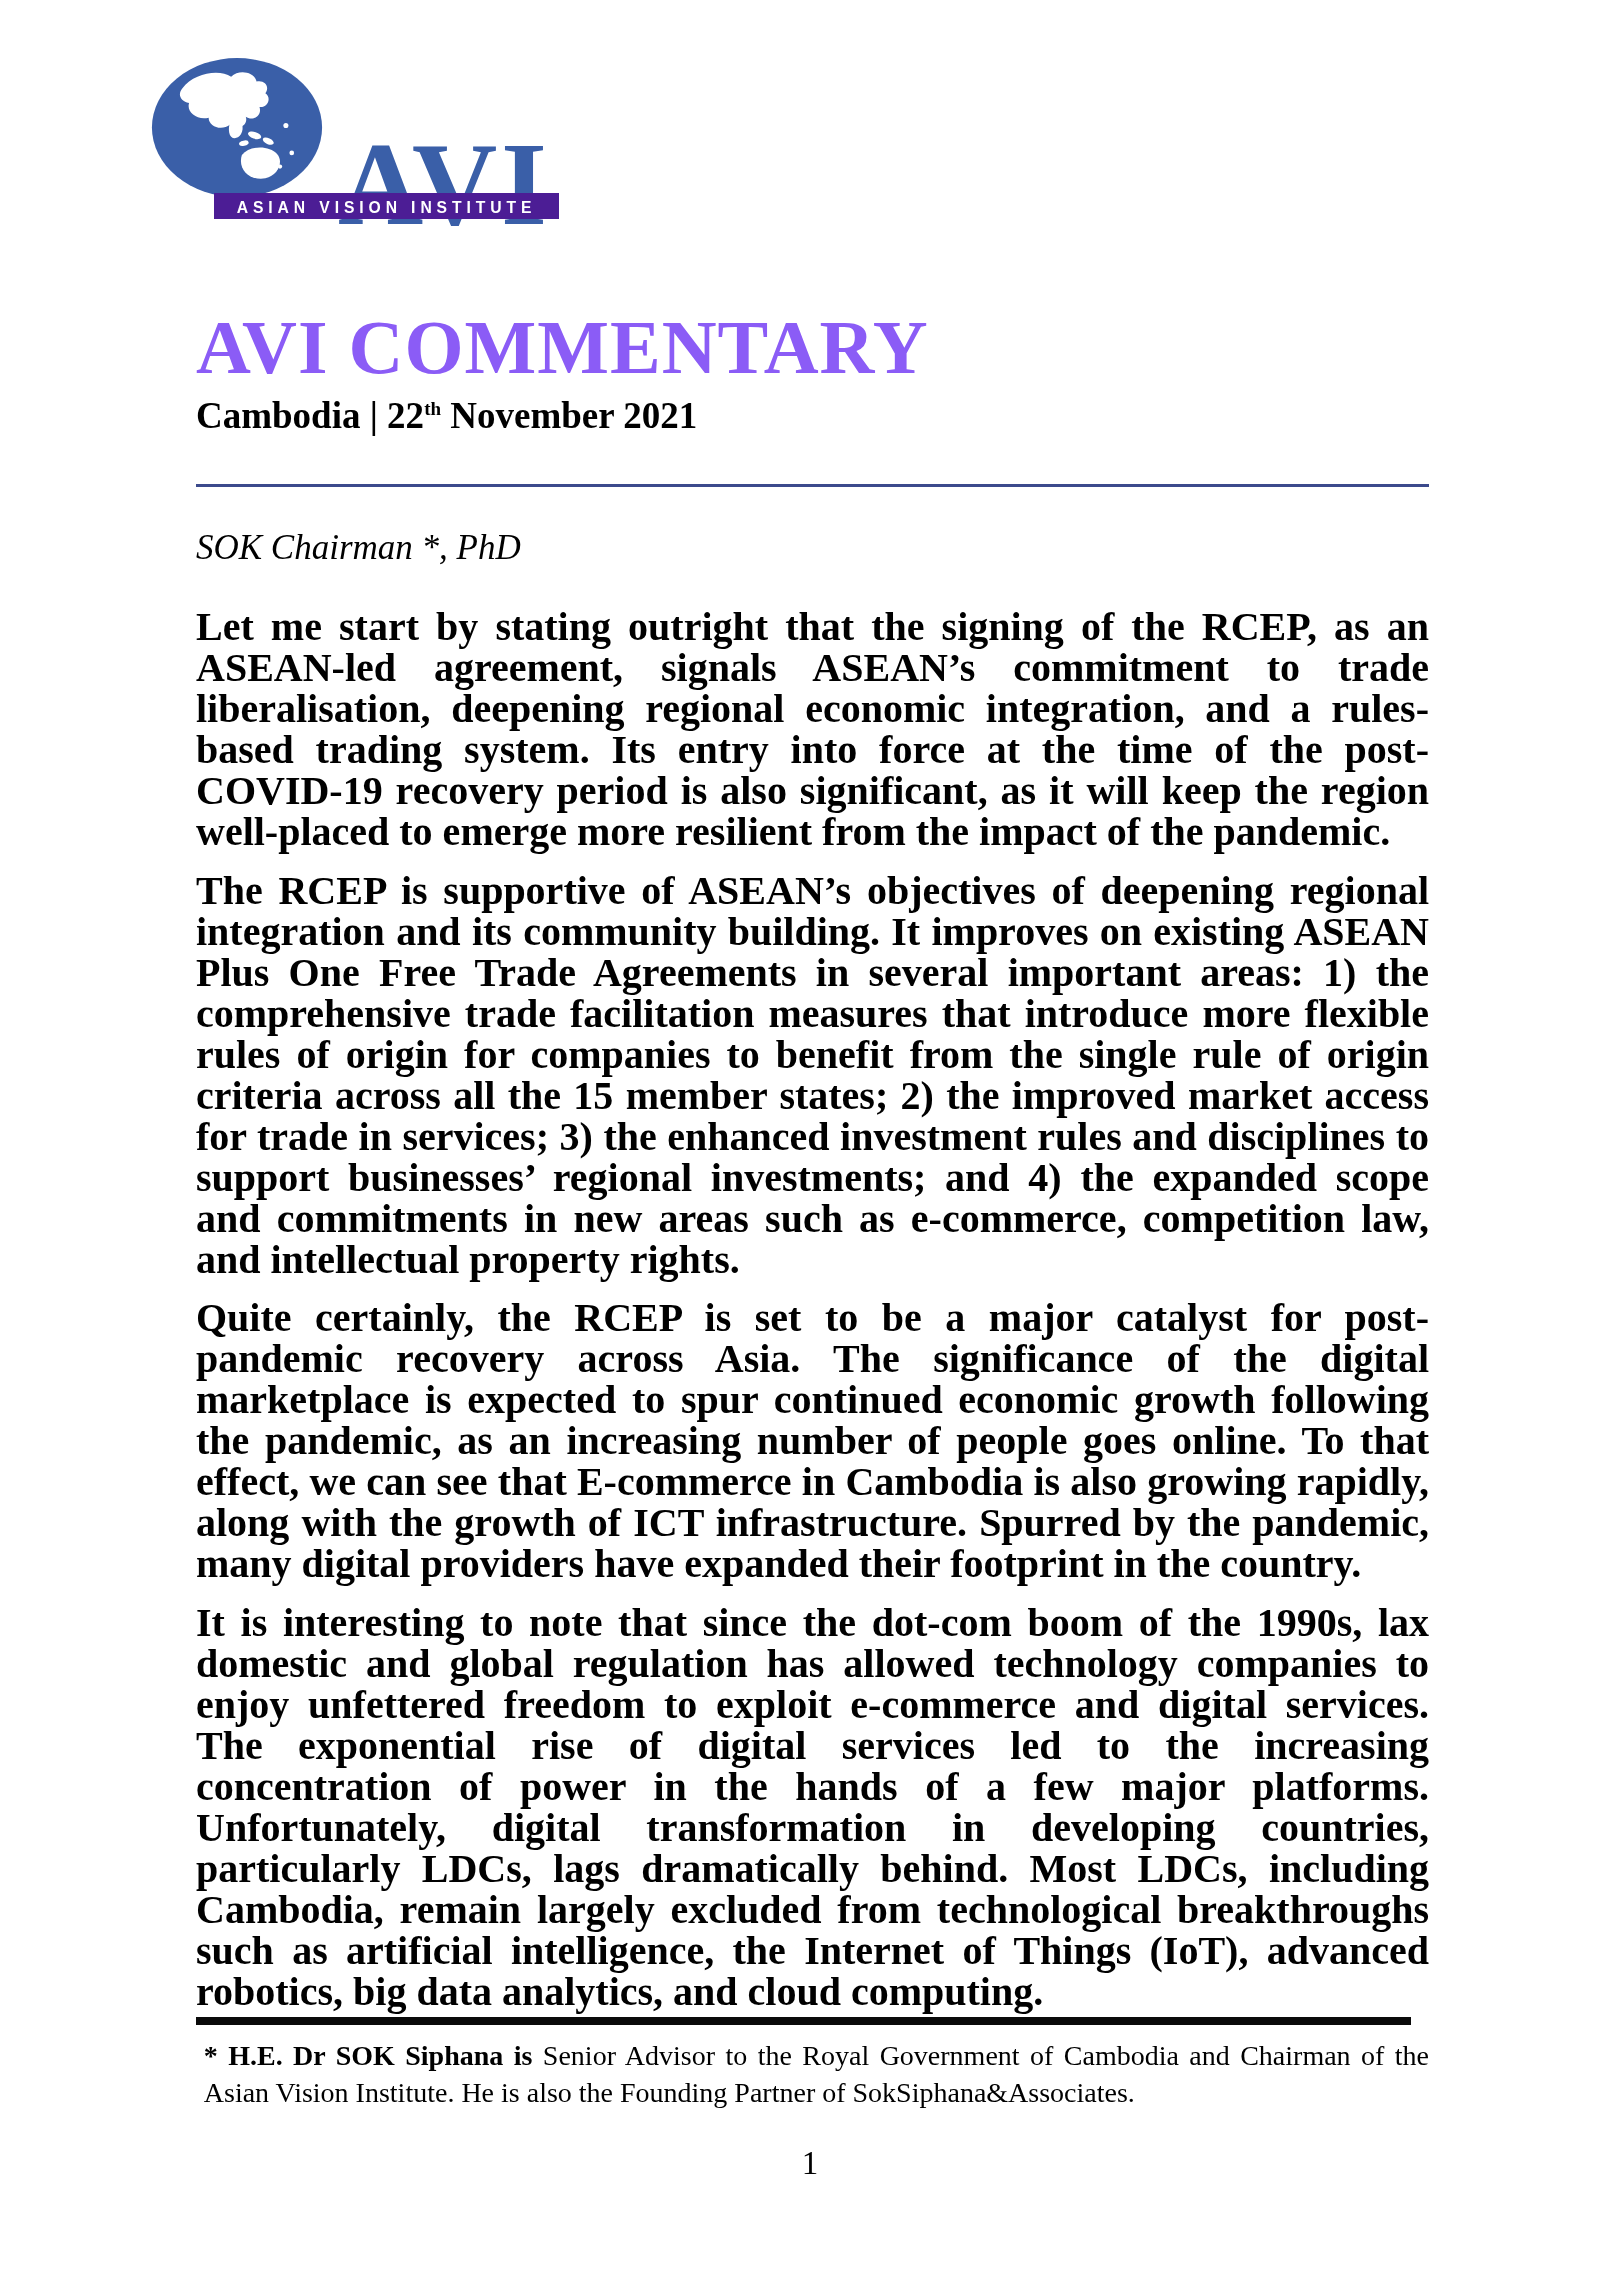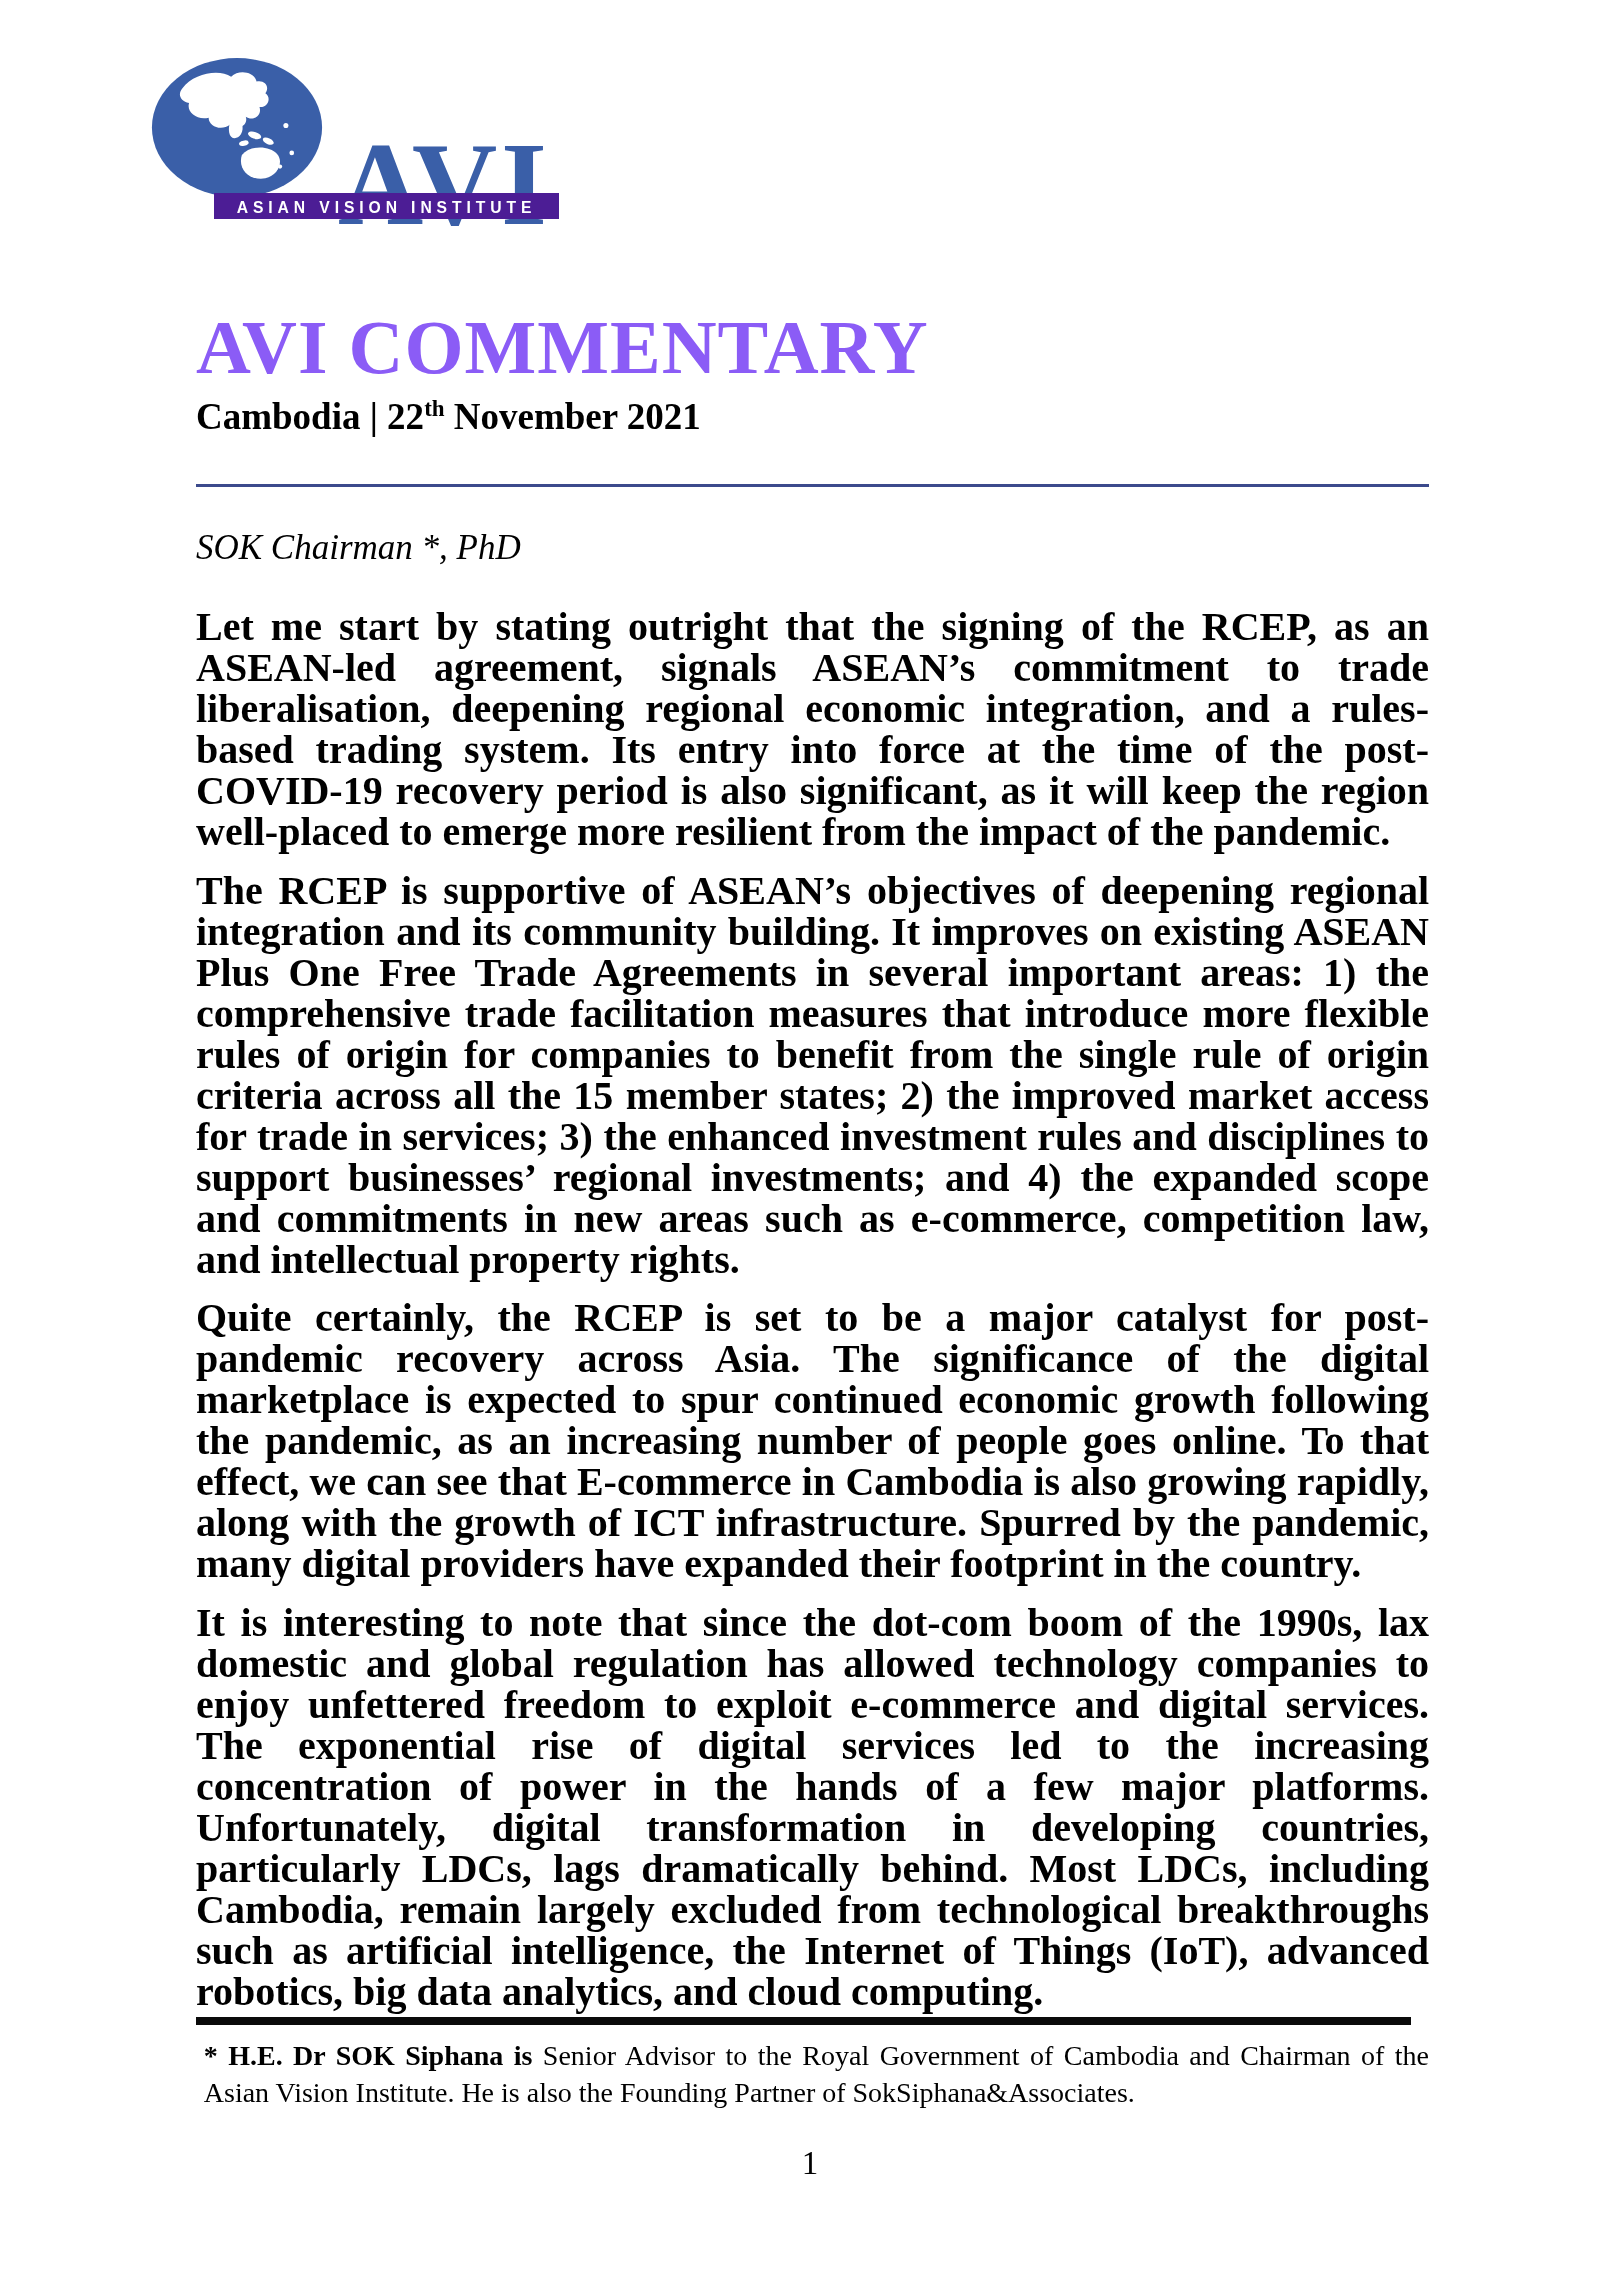--- a/index.html
+++ b/index.html
@@ -35,21 +35,21 @@
   .commentary{
     position:absolute;left:196px;top:309px;margin:0;
     font-weight:bold;font-size:76px;line-height:1;
     letter-spacing:1px;color:#8b5cf6;white-space:nowrap;
   }
   .dateline{
     position:absolute;left:196px;top:396px;
     font-weight:bold;font-size:37px;line-height:1.1;color:#000000;
     white-space:nowrap;
   }
-  .dateline sup{font-size:23px;}
+  .dateline sup{font-size:19px;}
   .divider{
     position:absolute;left:196px;top:484px;
     width:1233px;height:2.9px;background:#3C4A8C;
   }
   
   .article{position:absolute;left:196px;top:527px;width:1233px;}
   .title{
     margin:0 0 27.4px 0;
     font-weight:bold;font-size:47px;line-height:53px;color:#000000;
   }

